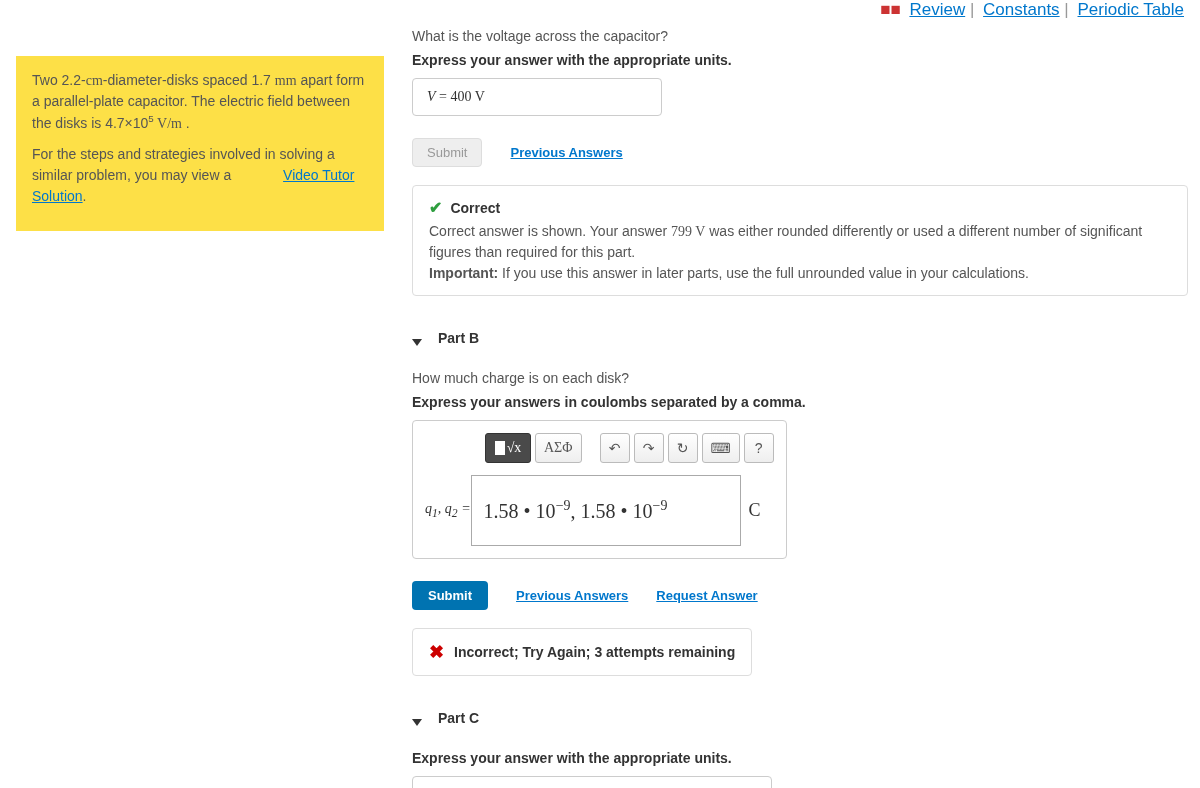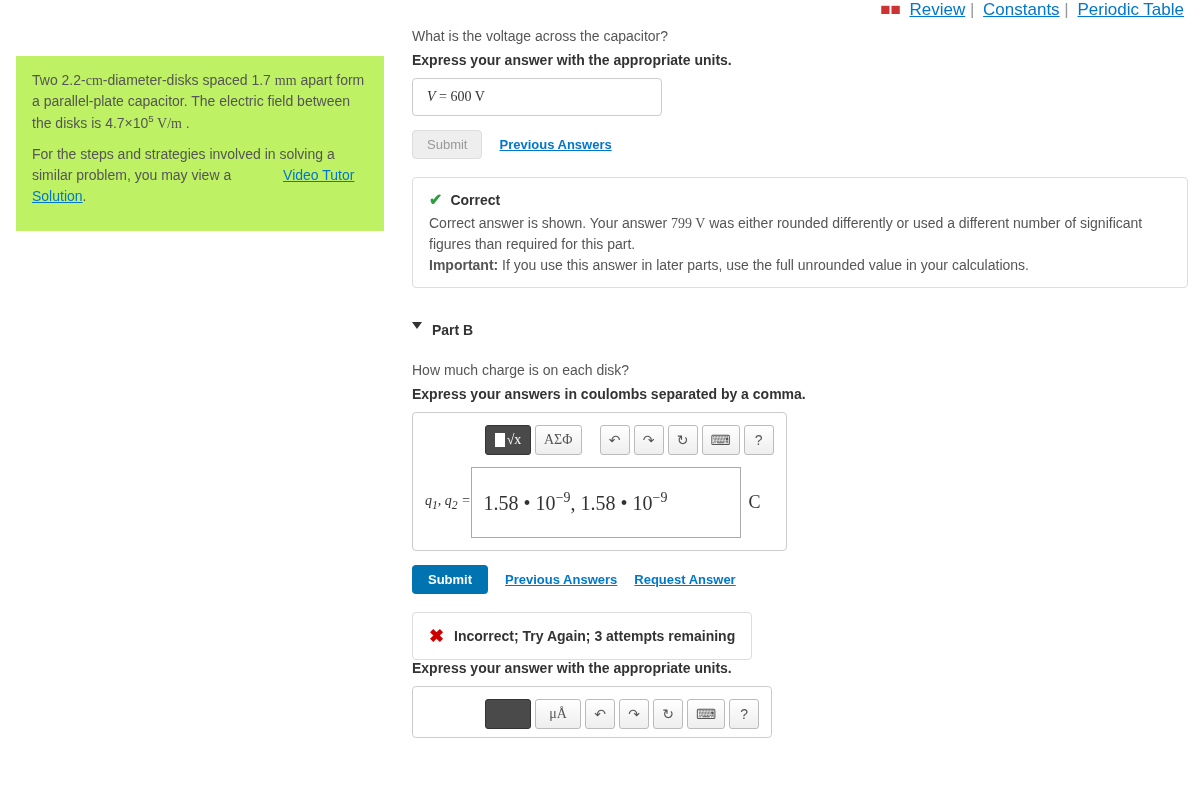--- a/index.html
+++ b/index.html
@@ -2,37 +2,37 @@
 <html><head>
 <meta charset="utf-8">
 <style>
 * { box-sizing: border-box; margin: 0; padding: 0; }
 body { font-family: Arial, Helvetica, sans-serif; font-size: 14px; color: #333; background: #fff; }
 .page { display: flex; width: 1200px; }
 .left-col { width: 400px; padding: 20px 16px; }
 .right-col { flex: 1; padding: 0 12px 20px 12px; }
 .top-links { text-align: right; font-size: 17px; color: #999; padding: 0 4px 8px 0; }
 .top-links a { color: #0077cc; text-decoration: underline; margin-left: 4px; }
-.problem-box { background: #bef264; padding: 14px 16px; color: #555; line-height: 1.5; margin-top: 36px; }
+.problem-box { background: #fde047; padding: 14px 16px; color: #555; line-height: 1.5; margin-top: 36px; }
 .problem-box a { color: #0077cc; text-decoration: underline; margin-left: 48px; }
 .problem-box p { margin-bottom: 10px; }
 .question { color: #555; margin-bottom: 8px; }
 .instruct { font-weight: bold; color: #333; margin-bottom: 10px; }
 .answer-display { border: 1px solid #ccc; border-radius: 4px; padding: 10px 14px; display: inline-block; min-width: 250px; color: #333; font-family: 'Times New Roman', serif; }
 .answer-display .var { font-style: italic; }
-.btn-row { margin-top: 14px; display: flex; align-items: center; gap: 17px; }
+.btn-row { margin-top: 22px; display: flex; align-items: center; gap: 28px; }
 .btn-submit-disabled { background: #eee; color: #999; border: 1px solid #ddd; border-radius: 4px; padding: 6px 14px; font-size: 13px; cursor: default; }
 .btn-submit { background: #0073b1; color: #fff; border: none; border-radius: 4px; padding: 7px 16px; font-size: 13px; cursor: pointer; font-weight: bold; }
 .link { color: #0077cc; text-decoration: underline; font-size: 13px; cursor: pointer; font-weight: bold; text-align: center; }
 .feedback-box { border: 1px solid #ddd; border-radius: 4px; padding: 12px 16px; margin-top: 18px; background: #fff; }
 .feedback-title { font-weight: bold; display: flex; align-items: center; gap: 8px; margin-bottom: 4px; }
 .feedback-body { color: #555; line-height: 1.45; }
 .check-icon { color: #2e9e3f; font-weight: bold; font-size: 16px; }
 .x-icon { color: #cc0000; font-weight: bold; font-size: 18px; }
-.part-header { display: flex; align-items: flex-start; gap: 10px; font-weight: bold; color: #333; margin: 34px 0 24px 0; cursor: pointer; }
+.part-header { display: flex; align-items: flex-end; gap: 16px; font-weight: bold; color: #333; margin: 34px 0 24px 0; cursor: pointer; }
 .caret { width: 0; height: 0; border-left: 5px solid transparent; border-right: 5px solid transparent; border-top: 7px solid #333; }
 .eq-editor { border: 1px solid #ccc; border-radius: 4px; padding: 12px; display: inline-block; }
 .toolbar { display: flex; align-items: center; gap: 4px; margin-bottom: 12px; margin-left: 60px; }
 .tool-btn { border: 1px solid #bbb; background: linear-gradient(#fff,#eee); border-radius: 3px; padding: 4px 8px; font-size: 14px; cursor: pointer; min-width: 30px; height: 30px; display: inline-flex; align-items: center; justify-content: center; color: #555; }
 .tool-btn.wide { min-width: 46px; font-family: 'Times New Roman', serif; }
 .tool-btn.dark { background: #4a4a4a; color: #fff; border-color: #333; }
 .eq-row { display: flex; align-items: center; }
 .eq-label { font-family: 'Times New Roman', serif; font-style: italic; color: #333; }
 .eq-input { border: 1px solid #aaa; padding: 22px 12px; font-family: 'Times New Roman', serif; font-size: 20px; min-width: 270px; }
 .eq-unit { font-family: 'Times New Roman', serif; font-size: 18px; color: #333; padding: 0 8px; }
@@ -62,21 +62,21 @@
       <span class="sep">|</span>
       <a href="#">Constants</a>
       <span class="sep">|</span>
       <a href="#">Periodic Table</a>
     </div>
 
     
     <div class="question">What is the voltage across the capacitor?</div>
     <div class="instruct">Express your answer with the appropriate units.</div>
     <div class="answer-display">
-      <span class="var">V</span><span> = </span><span>600 V</span>
+      <span class="var">V</span><span> = </span><span>400 V</span>
     </div>
     <div class="btn-row">
       <button class="btn-submit-disabled">Submit</button>
       <span class="link">Previous Answers</span>
     </div>
     <div class="feedback-box">
       <div class="feedback-title">
         <span class="check-icon">✔</span>
         <span>Correct</span>
       </div>
@@ -124,20 +124,24 @@
       <span class="link">Previous Answers</span>
       <span class="link">Request Answer</span>
     </div>
 
     <div class="incorrect-box">
       <span class="x-icon">✖</span>
       <span style="font-weight:bold">Incorrect; Try Again; 3 attempts remaining</span>
     </div>
 
     
+    <div class="part-header">
+      <span class="caret"></span>
+      <span>Part C</span>
+    </div>
     <div class="instruct">Express your answer with the appropriate units.</div>
 
     <div class="eq-editor" style="padding-bottom:4px">
       <div class="toolbar" style="margin-left:60px;margin-bottom:4px">
         <button class="tool-btn dark wide">
           
           
         </button>
         <button class="tool-btn wide">μÅ</button>
         <button class="tool-btn">↶</button>

